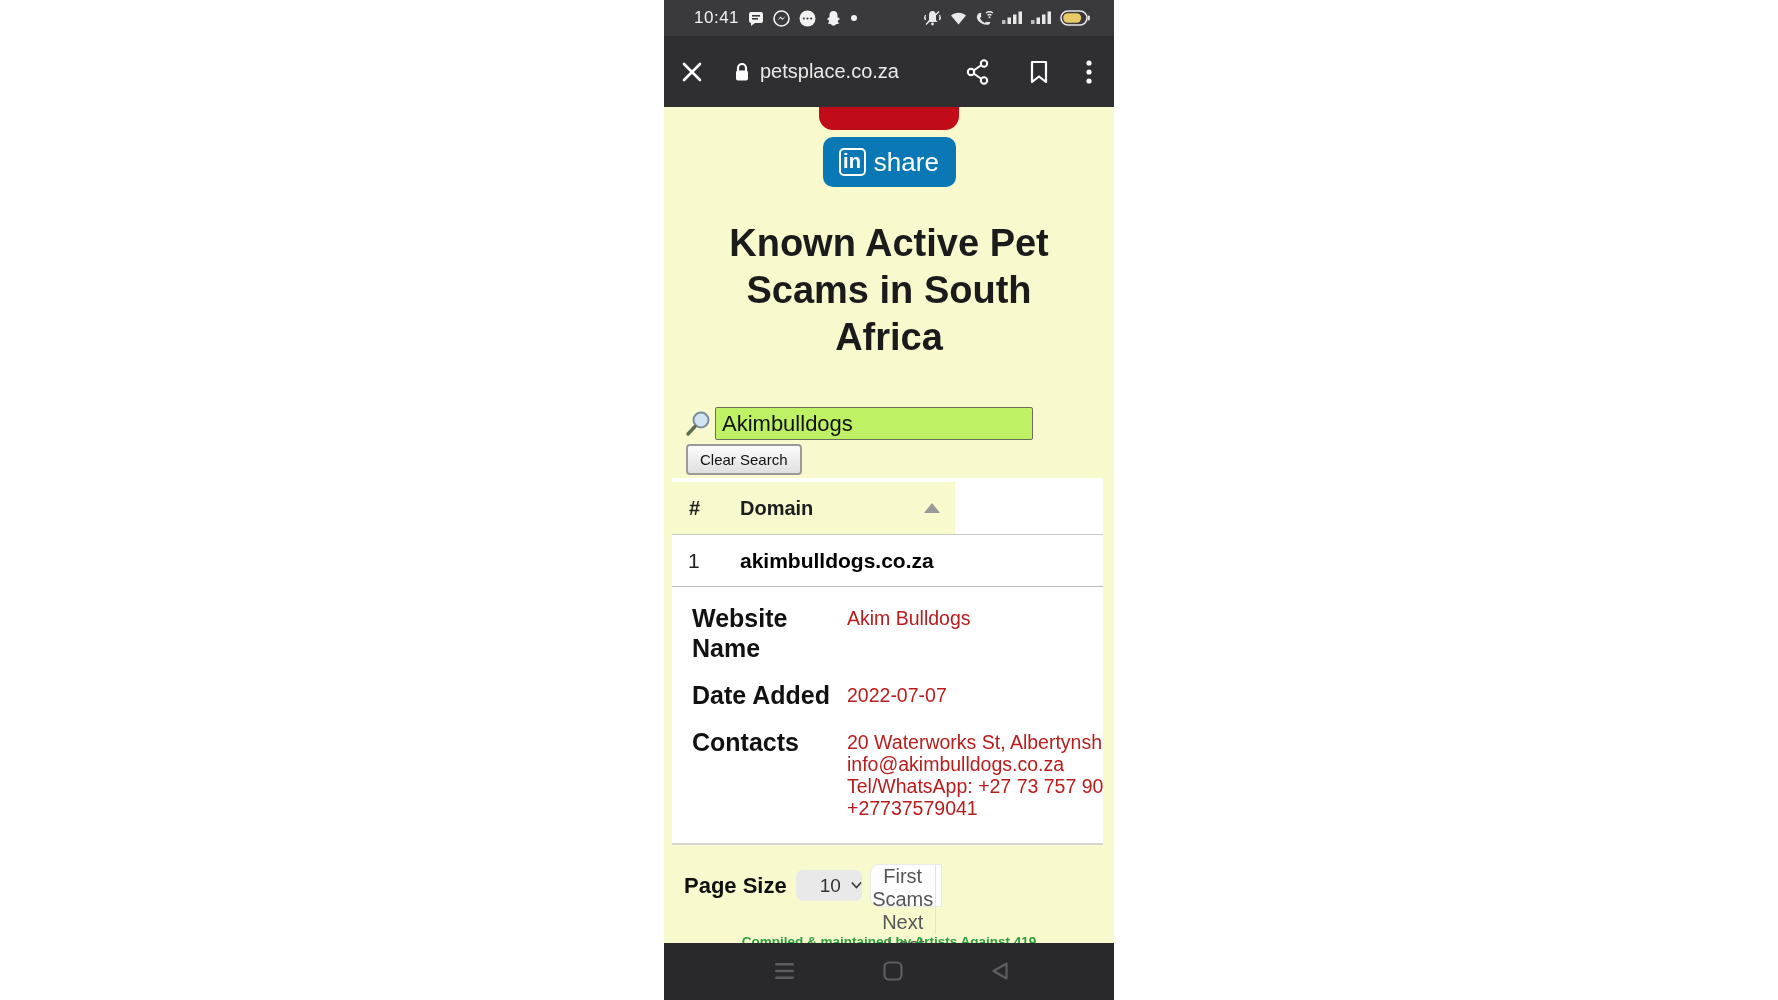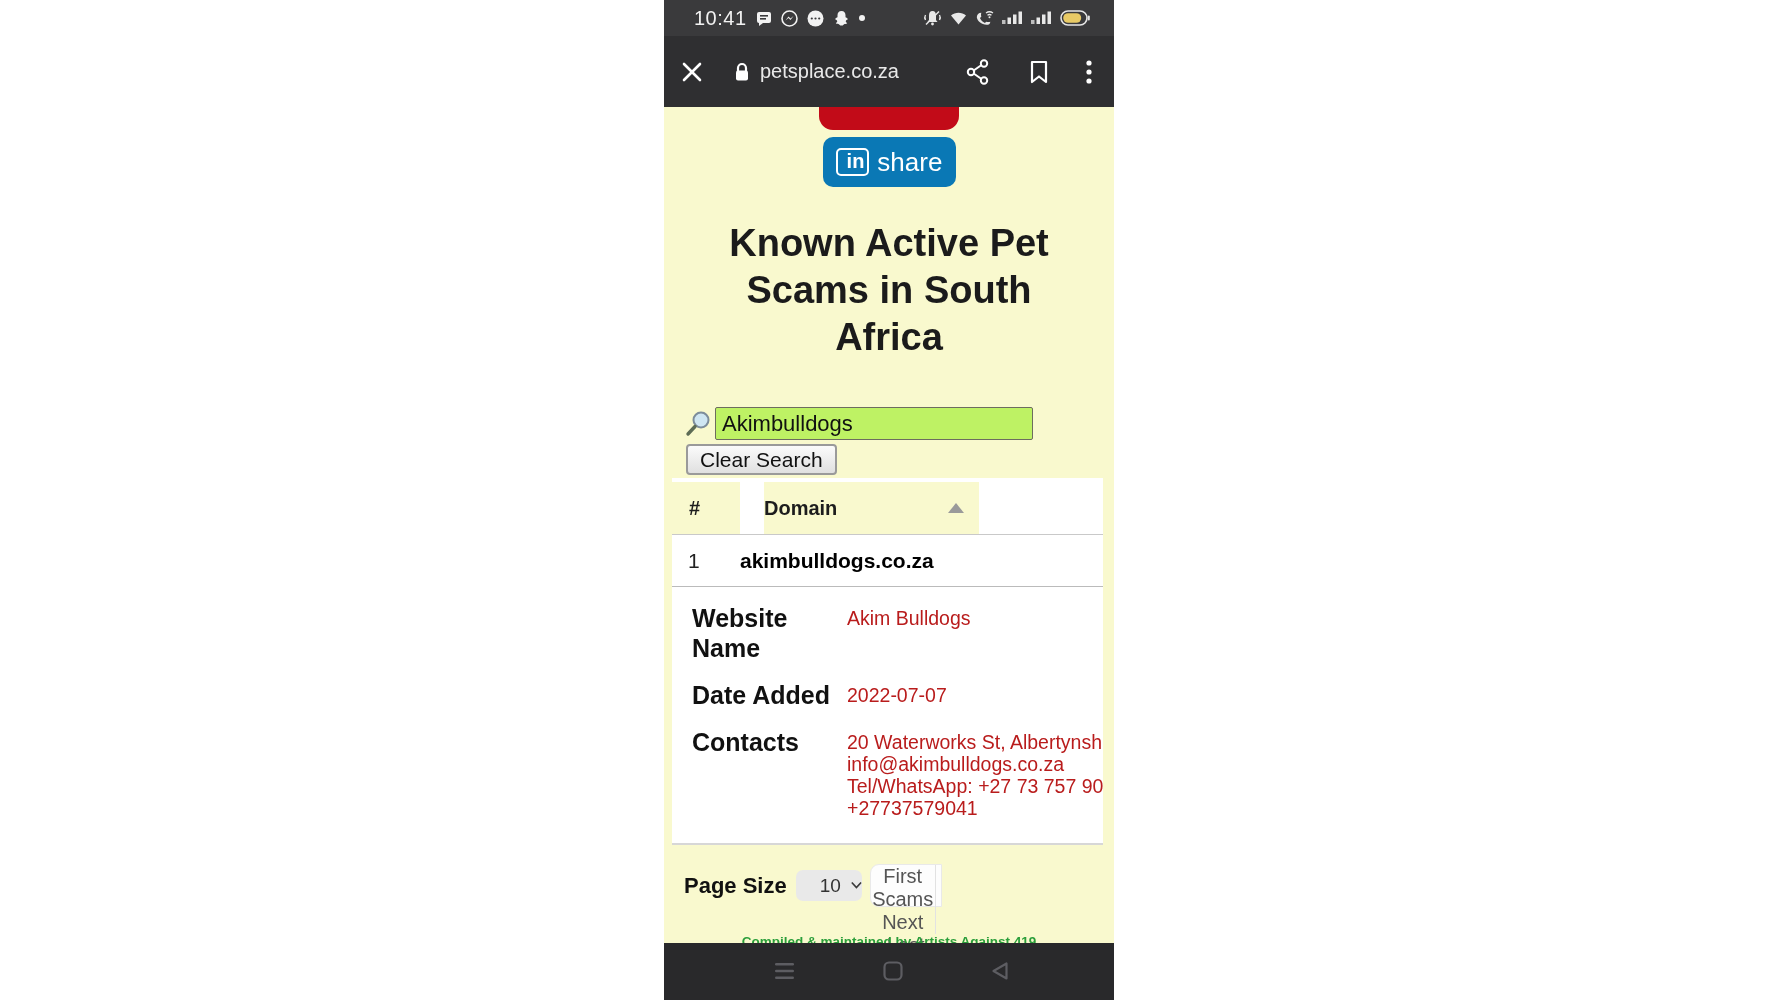--- a/index.html
+++ b/index.html
@@ -5,21 +5,21 @@
   * { margin:0; padding:0; box-sizing:border-box; }
   html,body { width:1778px; height:1000px; background:#ffffff; overflow:hidden;
               font-family:"Liberation Sans","DejaVu Sans",sans-serif; }
   .canvas { position:relative; width:1778px; height:1000px; background:#ffffff; }
   .phone { position:absolute; left:664px; top:0; width:450px; height:1000px;
            display:flex; flex-direction:column; background:#2f2f31; }
 
   
   .status-bar { height:36px; background:#3a3a3c; display:flex; align-items:center;
                 color:#f2f2f2; flex:0 0 auto; }
-  .sb-time { font-size:20px; margin-left:30px; letter-spacing:.5px; }
+  .sb-time { font-size:17px; margin-left:30px; letter-spacing:.5px; }
   .sb-left-icons { display:flex; align-items:center; gap:9px; margin-left:9px; }
   .sb-right { margin-left:auto; display:flex; align-items:center; gap:7px; margin-right:24px; }
   .sb-ico { display:flex; align-items:center; }
 
   
   .chrome { height:71px; background:#2f2f31; display:flex; align-items:center; flex:0 0 auto; }
   .chrome .close { margin-left:16px; }
   .chrome .lock { margin-left:30px; }
   .url-text { color:#e9e9e9; font-size:20px; margin-left:10px; }
   .chrome .share { margin-left:auto; }
@@ -27,40 +27,40 @@
   .chrome .kebab { margin-left:36px; margin-right:22px; }
 
   
   .content { flex:1 1 auto; background:#f9f9ce; position:relative; overflow:hidden; }
   .red-btn { position:absolute; top:0; left:155px; width:140px; height:23px;
              background:#c20b18; border-radius:0 0 14px 14px; }
   .li-btn { margin:30px auto 0; width:133px; height:50px; background:#0a78b5;
             border-radius:10px; display:flex; align-items:center; justify-content:center;
             gap:8px; color:#ffffff; }
   .li-logo { border:2.5px solid #ffffff; border-radius:5px; font-size:20px; font-weight:bold;
-             padding:0 3px 2px 9px; line-height:22px; }
+             padding:0 3px 2px 2px; line-height:22px; }
   .li-label { font-size:26px; }
   .page-title { margin:33px auto 0; width:340px; text-align:center; font-size:38px;
                 font-weight:bold; color:#1b1b1b; line-height:47px; }
   .search-row { margin:46px 0 0 20px; display:flex; align-items:center; gap:3px; }
   .search-input { width:318px; height:33px; border:1px solid #6d6d5e; background:#bef264;
                   font-size:22px; padding:0 6px; color:#111; border-radius:2px;
                   font-family:"Liberation Sans","DejaVu Sans",sans-serif; }
-  .clear-btn { margin:4px 0 0 22px; height:31px; padding:0 12px; font-size:21px; color:#111;
+  .clear-btn { margin:4px 0 0 22px; height:31px; padding:0 12px; font-size:15px; color:#111;
                background:linear-gradient(#fbfbfb,#e0e0e0); border:2px solid #9a9a9a;
                border-radius:4px; display:inline-flex; align-items:center; }
 
   
   .card { margin:3px 11px 0 8px; background:#ffffff; padding-top:4px;
           border-bottom:2px solid #d7d7d7; }
   .thead { display:flex; height:53px; border-bottom:1px solid #c9c9c9; align-items:center; }
   .th-hash { width:68px; background:#f9f9ce; height:100%; display:flex; align-items:center;
              padding-left:17px; font-weight:bold; font-size:20px; color:#1d1d1d; }
   .th-domain { width:215px; background:#f9f9ce; height:100%; display:flex; align-items:center;
-               font-weight:bold; font-size:20px; color:#1d1d1d;margin-left:24px; }
+               font-weight:bold; font-size:20px; color:#1d1d1d; }
   .th-domain .spacer { flex:1; }
   .tri-up { width:0; height:0; border-left:8px solid transparent; border-right:8px solid transparent;
             border-bottom:10px solid #9a9a9a; margin-right:15px; }
   .th-rest { flex:1; background:#ffffff; height:100%; }
   .trow { display:flex; align-items:center; height:52px; border-bottom:1px solid #bbbbbb; }
   .td-idx { width:68px; padding-left:16px; font-size:21px; color:#222; }
   .td-domain { font-size:21px; font-weight:bold; color:#000000; }
   .details { padding:16px 0 24px 20px; overflow:hidden; }
   .drow { display:flex; margin-bottom:17px; }
   .drow:last-child { margin-bottom:0; }

